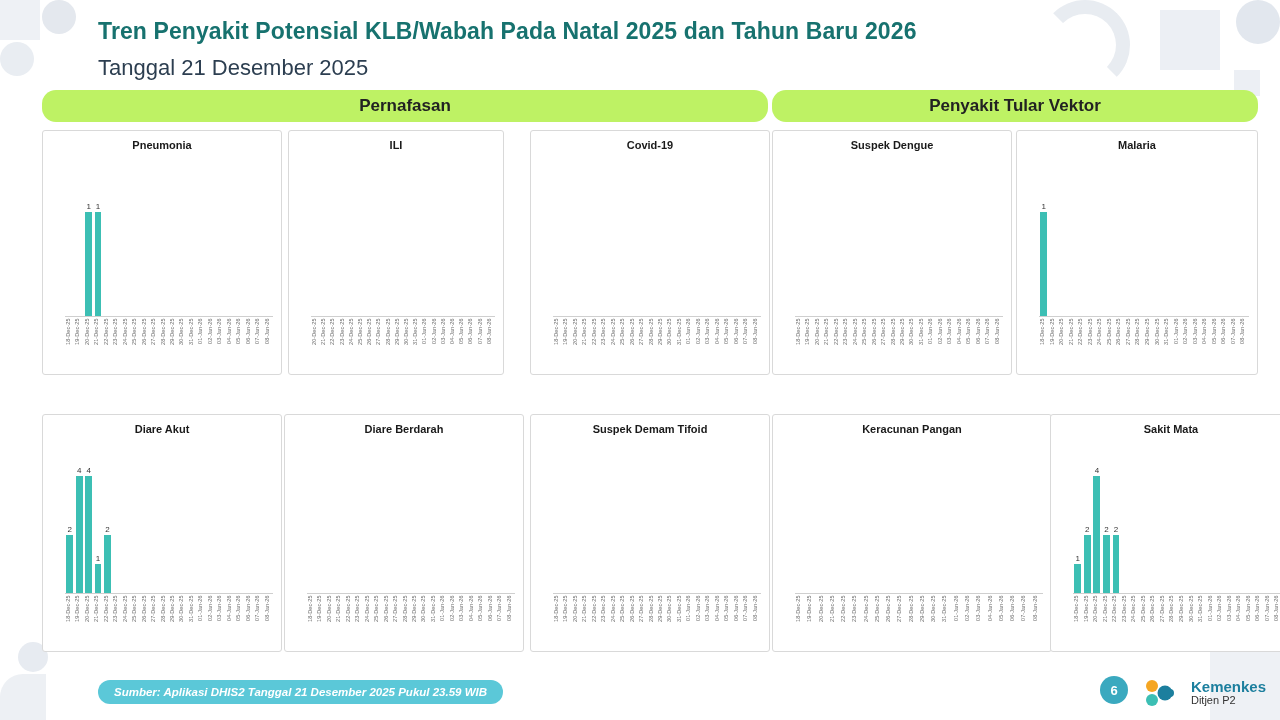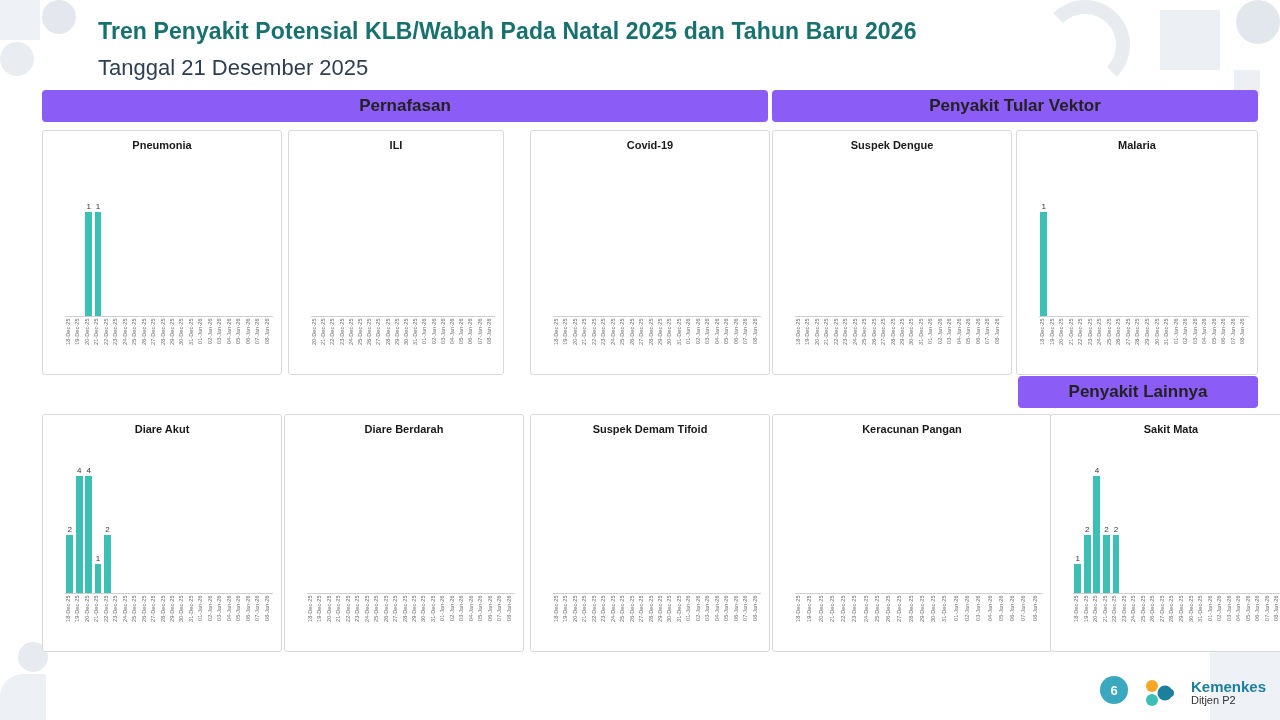--- a/index.html
+++ b/index.html
@@ -29,23 +29,23 @@
   .title {
     position:absolute; left:98px; top:18px;
     font-size:23px; font-weight:bold; color:#17726f; letter-spacing:0.1px;
   }
   .subtitle {
     position:absolute; left:98px; top:55px;
     font-size:22px; color:#2c3e50;
   }
 
   .band {
-    position:absolute; height:32px; background:#8b5cf6;
+    position:absolute; height:32px; background:#bef264;
     display:flex; align-items:center; justify-content:center;
-    font-size:17px; font-weight:bold; color:#222; border-radius:4px;
+    font-size:17px; font-weight:bold; color:#222; border-radius:14px;
   }
 
   .card {
     position:absolute; background:#fff; border:1px solid #d9d9d9; border-radius:3px;
   }
   .card-title {
     position:absolute; top:8px; left:0; width:100%;
     text-align:center; font-size:11px; font-weight:bold; color:#1a1a1a;
   }
   .plot { position:absolute; left:10px; right:6px; top:28px; bottom:0; }
@@ -103,21 +103,20 @@
   <div class="bg-deco deco-tr4"></div>
   <div class="bg-deco deco-bl1"></div>
   <div class="bg-deco deco-bl2"></div>
   <div class="bg-deco deco-br1"></div>
 
   <div class="title">Tren Penyakit Potensial KLB/Wabah Pada Natal 2025 dan Tahun Baru 2026</div>
   <div class="subtitle">Tanggal 21 Desember 2025</div>
 
   <div class="band" style="left:42px; top:90px; width:726px;">Pernafasan</div>
   <div class="band" style="left:772px; top:90px; width:486px;">Penyakit Tular Vektor</div>
-  <div class="band" style="left:1018px; top:376px; width:240px;">Penyakit Lainnya</div>
 
   <div id="charts">
       <div class="card" style="left: 42px; top: 130px; width: 240px; height: 245px;">
         <div class="card-title">Pneumonia</div>
         <div class="plot">
           <div class="bars" style="height: 153px; top: 4px;">
             <div class="bar-slot"></div>
             <div class="bar-slot"></div>
             <div class="bar-slot">
               <div class="bar" style="height: 104.444px; background: rgb(60, 191, 180);">
@@ -696,20 +695,21 @@
             <div class="xlab">04-Jan-26</div>
             <div class="xlab">05-Jan-26</div>
             <div class="xlab">06-Jan-26</div>
             <div class="xlab">07-Jan-26</div>
             <div class="xlab">08-Jan-26</div>
           </div>
         </div>
       </div>
     </div>
 
+  <div class="source-pill">Sumber: Aplikasi DHIS2 Tanggal 21 Desember 2025 Pukul 23.59 WIB</div>
   <div class="page-num">6</div>
 
   <div class="logo">
     <div class="logo-mark">
       <svg width="34" height="30" viewBox="0 0 34 30" xmlns="http://www.w3.org/2000/svg">
         <circle cx="9" cy="8" r="6" fill="#f5a623"></circle>
         <circle cx="9" cy="22" r="6" fill="#3cbfb4"></circle>
         <circle cx="22" cy="15" r="7.5" fill="#1c7f9e"></circle>
         <rect x="15" y="11" width="16" height="8" rx="4" fill="#1c7f9e"></rect>
       </svg>

